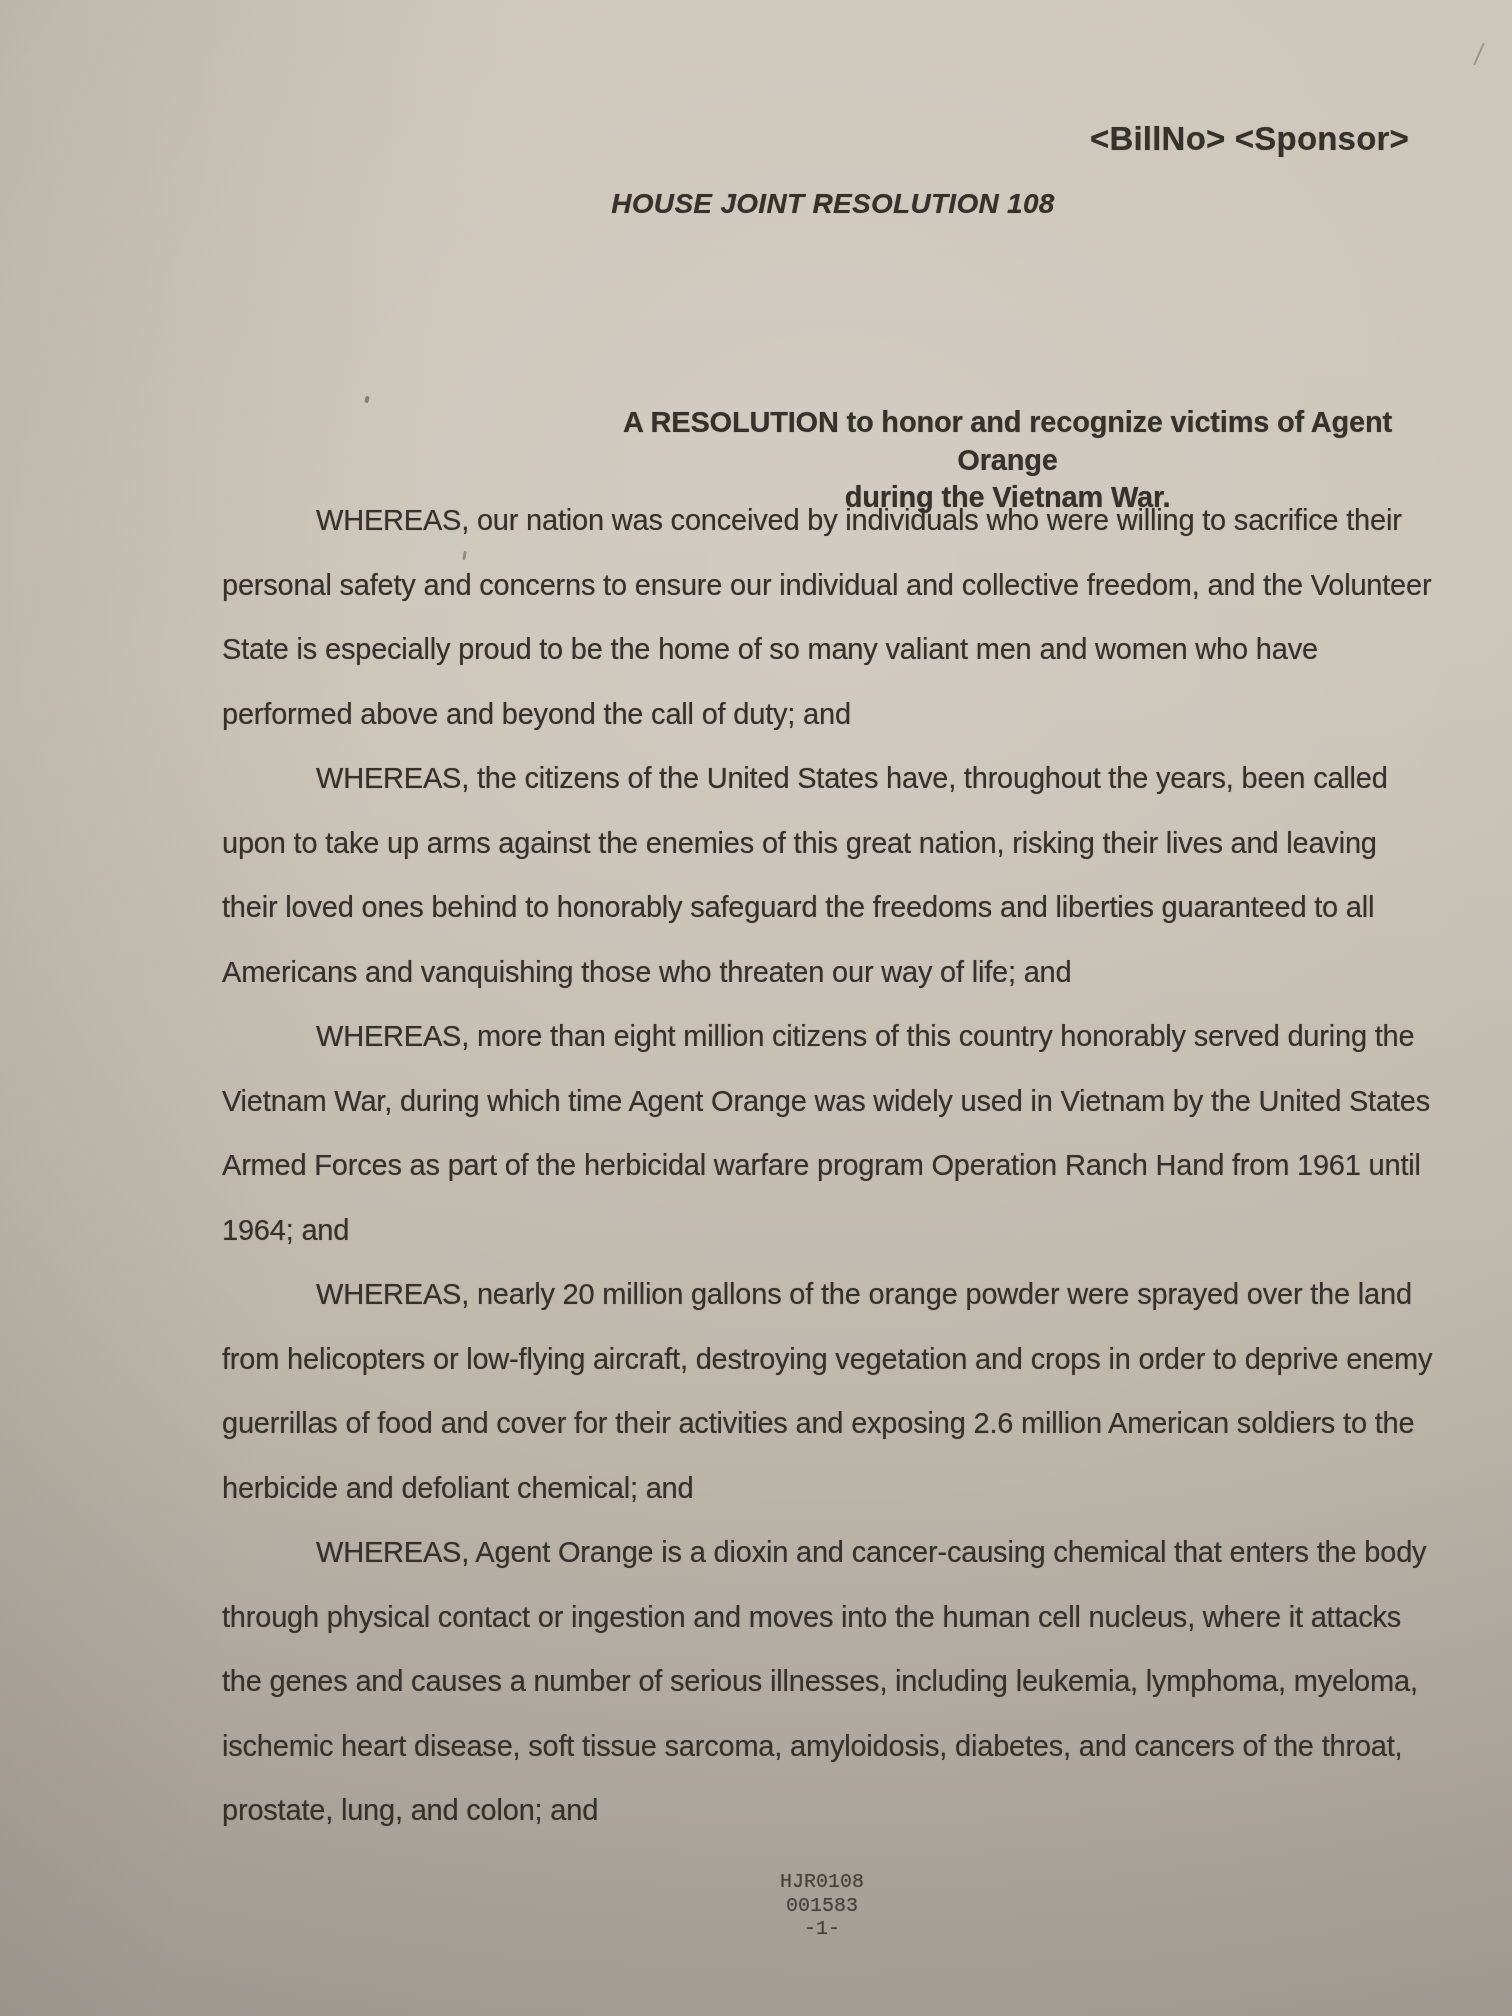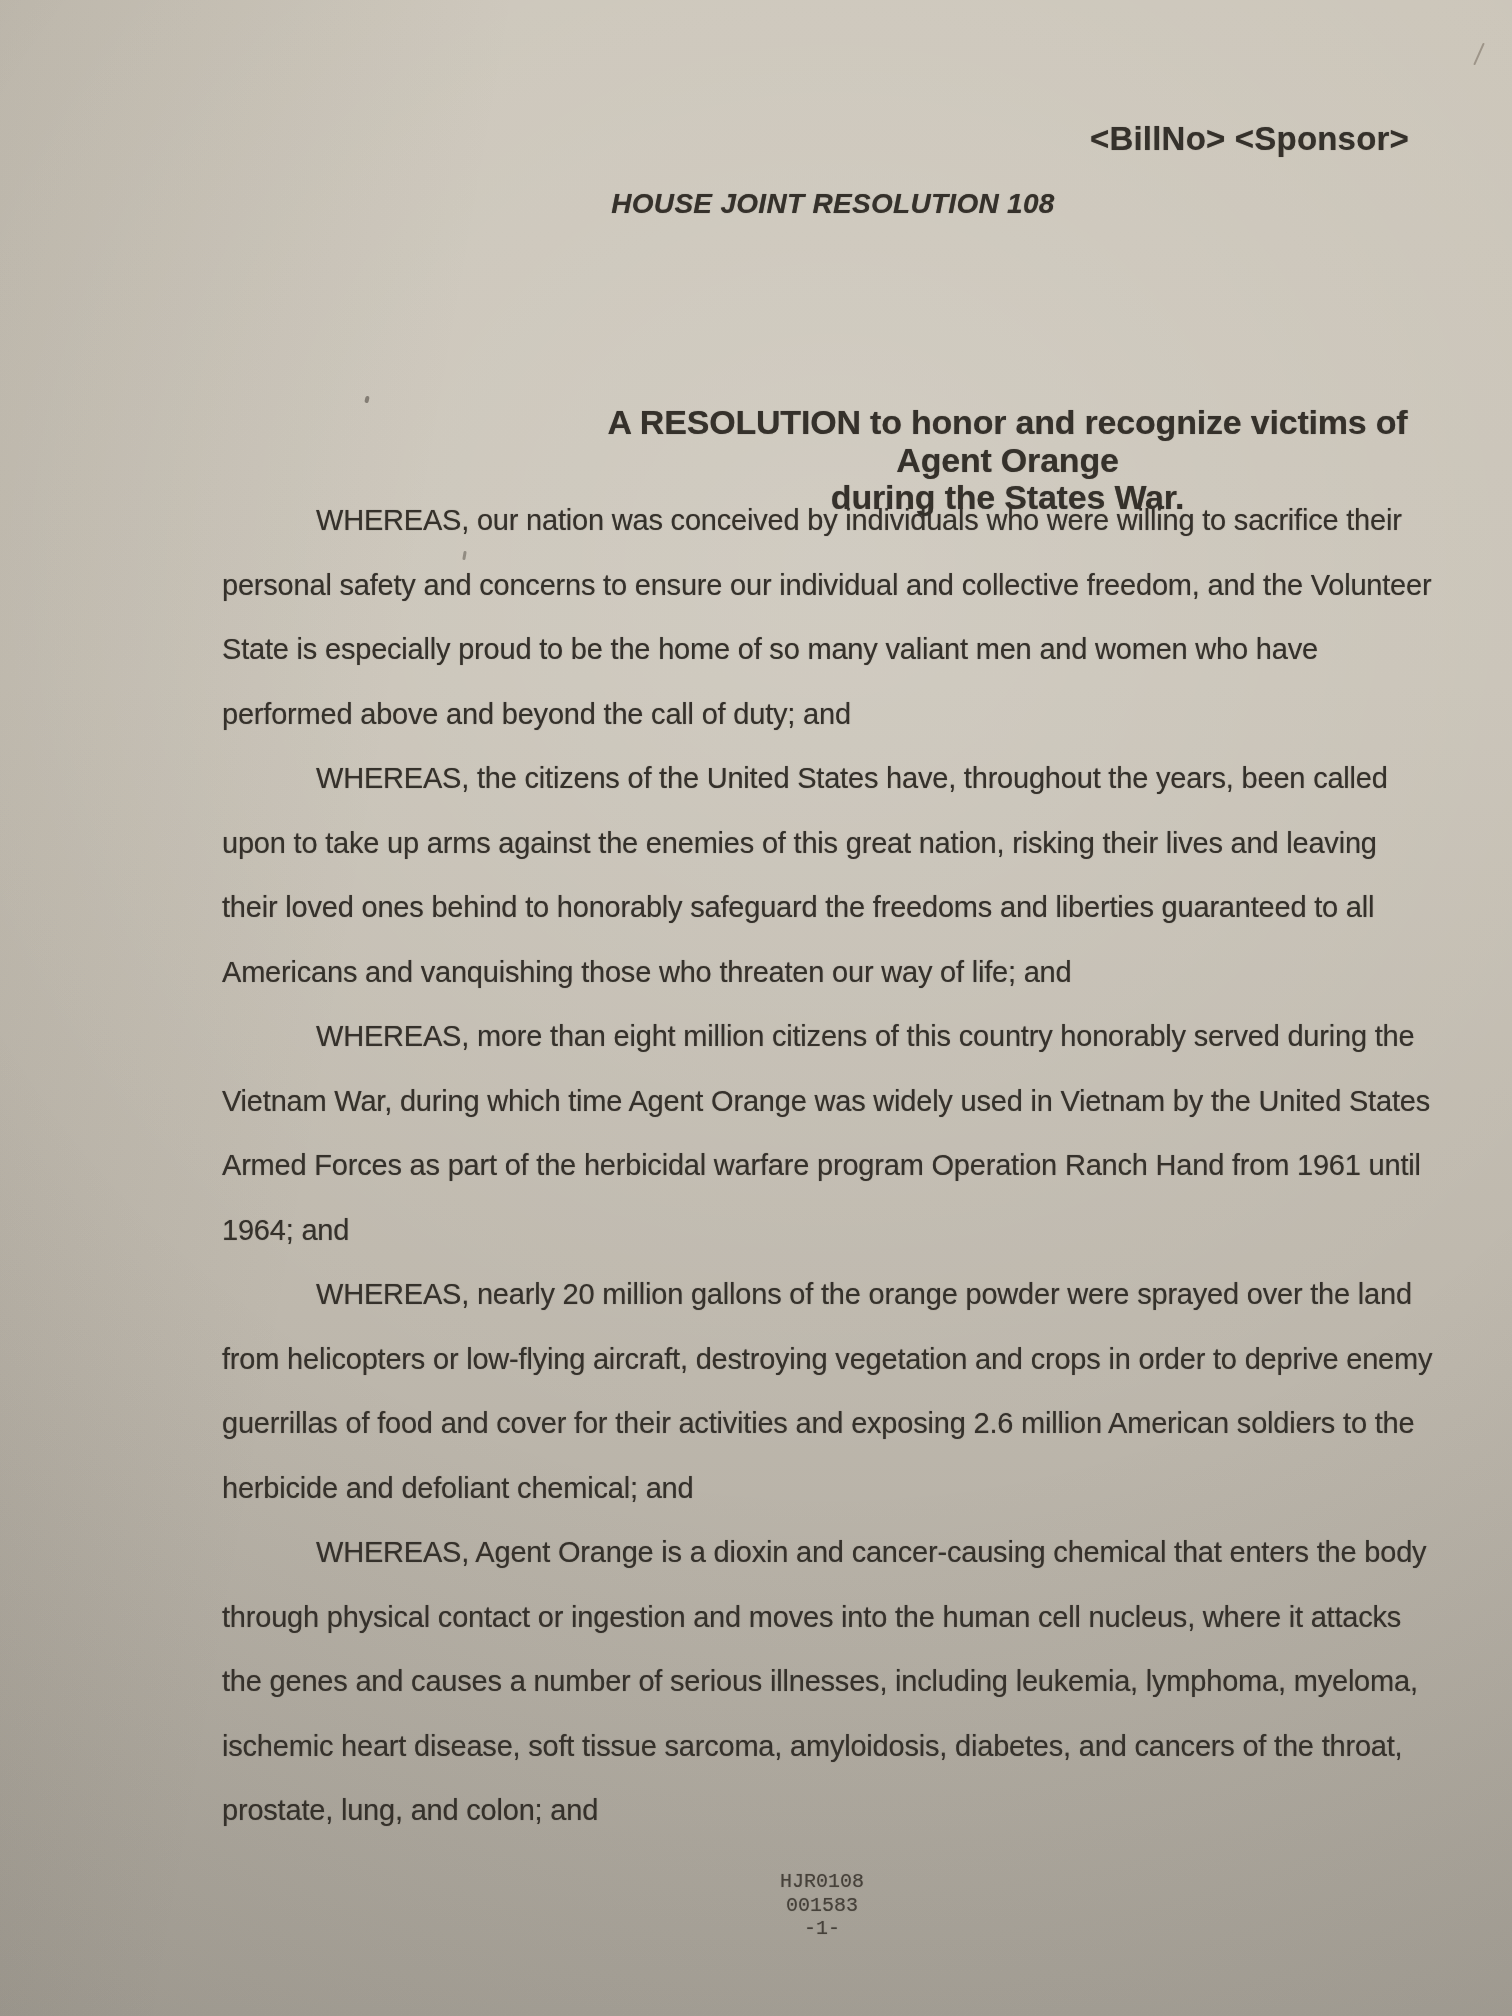--- a/index.html
+++ b/index.html
@@ -57,21 +57,21 @@
     font-size: 28px;
     font-weight: 700;
     white-space: pre;
   }
   .caption {
     position: absolute;
     top: 404px;
     left: 590px;
     width: 835px;
     text-align: center;
-    font-size: 34px;
+    font-size: 29px;
     font-weight: 700;
     line-height: 37.5px;
     letter-spacing: -0.2px;
   }
   .doc-body {
     position: absolute;
     top: 488px;
     left: 222px;
     width: 1215px;
   }
@@ -128,21 +128,21 @@
 
   <div class="billno ink">&lt;BillNo&gt; &lt;Sponsor&gt;</div>
 
   <div class="title-block">
     <h1 class="doc-title ink">HOUSE JOINT RESOLUTION 108</h1>
   </div>
 
 
   <div class="caption">
     <div class="ink">A RESOLUTION to honor and recognize victims of Agent Orange</div>
-    <div class="ink">during the States War.</div>
+    <div class="ink">during the Vietnam War.</div>
   </div>
 
   <div class="doc-body">
     <p class="ink">WHEREAS, our nation was conceived by individuals who were willing to sacrifice their personal safety and concerns to ensure our individual and collective freedom, and the Volunteer State is especially proud to be the home of so many valiant men and women who have performed above and beyond the call of duty; and</p>
     <p class="ink">WHEREAS, the citizens of the United States have, throughout the years, been called upon to take up arms against the enemies of this great nation, risking their lives and leaving their loved ones behind to honorably safeguard the freedoms and liberties guaranteed to all Americans and vanquishing those who threaten our way of life; and</p>
     <p class="ink">WHEREAS, more than eight million citizens of this country honorably served during the Vietnam War, during which time Agent Orange was widely used in Vietnam by the United States Armed Forces as part of the herbicidal warfare program Operation Ranch Hand from 1961 until 1964; and</p>
     <p class="ink">WHEREAS, nearly 20 million gallons of the orange powder were sprayed over the land from helicopters or low-flying aircraft, destroying vegetation and crops in order to deprive enemy guerrillas of food and cover for their activities and exposing 2.6 million American soldiers to the herbicide and defoliant chemical; and</p>
     <p class="ink">WHEREAS, Agent Orange is a dioxin and cancer-causing chemical that enters the body through physical contact or ingestion and moves into the human cell nucleus, where it attacks the genes and causes a number of serious illnesses, including leukemia, lymphoma, myeloma, ischemic heart disease, soft tissue sarcoma, amyloidosis, diabetes, and cancers of the throat, prostate, lung, and colon; and</p>
   </div>
 

